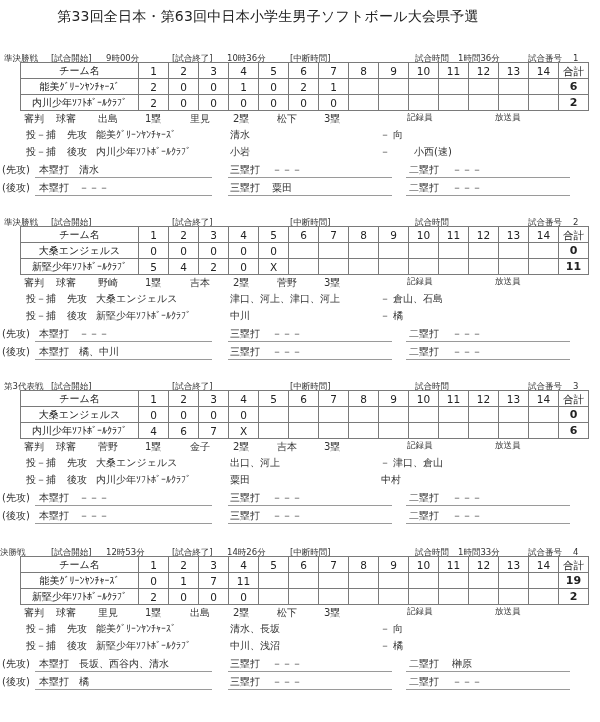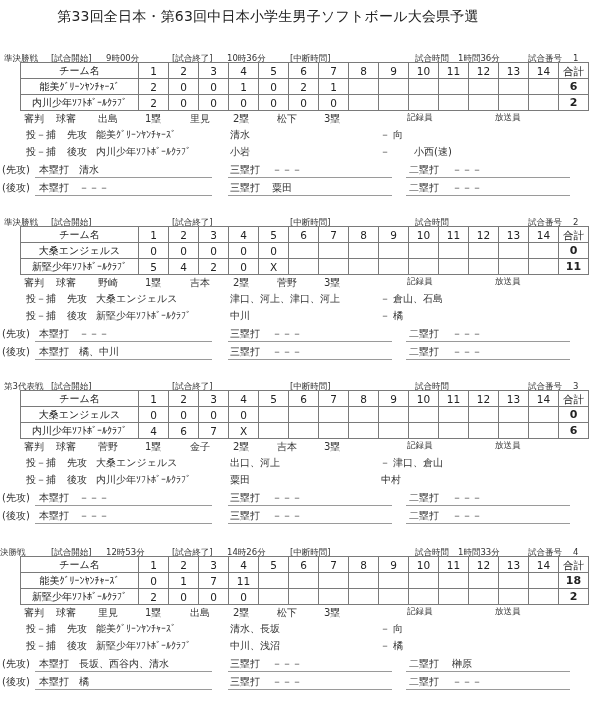--- a/index.html
+++ b/index.html
@@ -481,21 +481,21 @@
         <td class="inn"></td>
         <td class="inn"></td>
         <td class="inn"></td>
         <td class="inn"></td>
         <td class="inn"></td>
         <td class="inn"></td>
         <td class="inn"></td>
         <td class="inn"></td>
         <td class="inn"></td>
         <td class="inn"></td>
-        <td class="tot">18</td>
+        <td class="tot">19</td>
       </tr>
       <tr>
         <td class="team">新堅少年ｿﾌﾄﾎﾞｰﾙｸﾗﾌﾞ</td>
         <td class="inn">2</td>
         <td class="inn">0</td>
         <td class="inn">0</td>
         <td class="inn">0</td>
         <td class="inn"></td>
         <td class="inn"></td>
         <td class="inn"></td>

